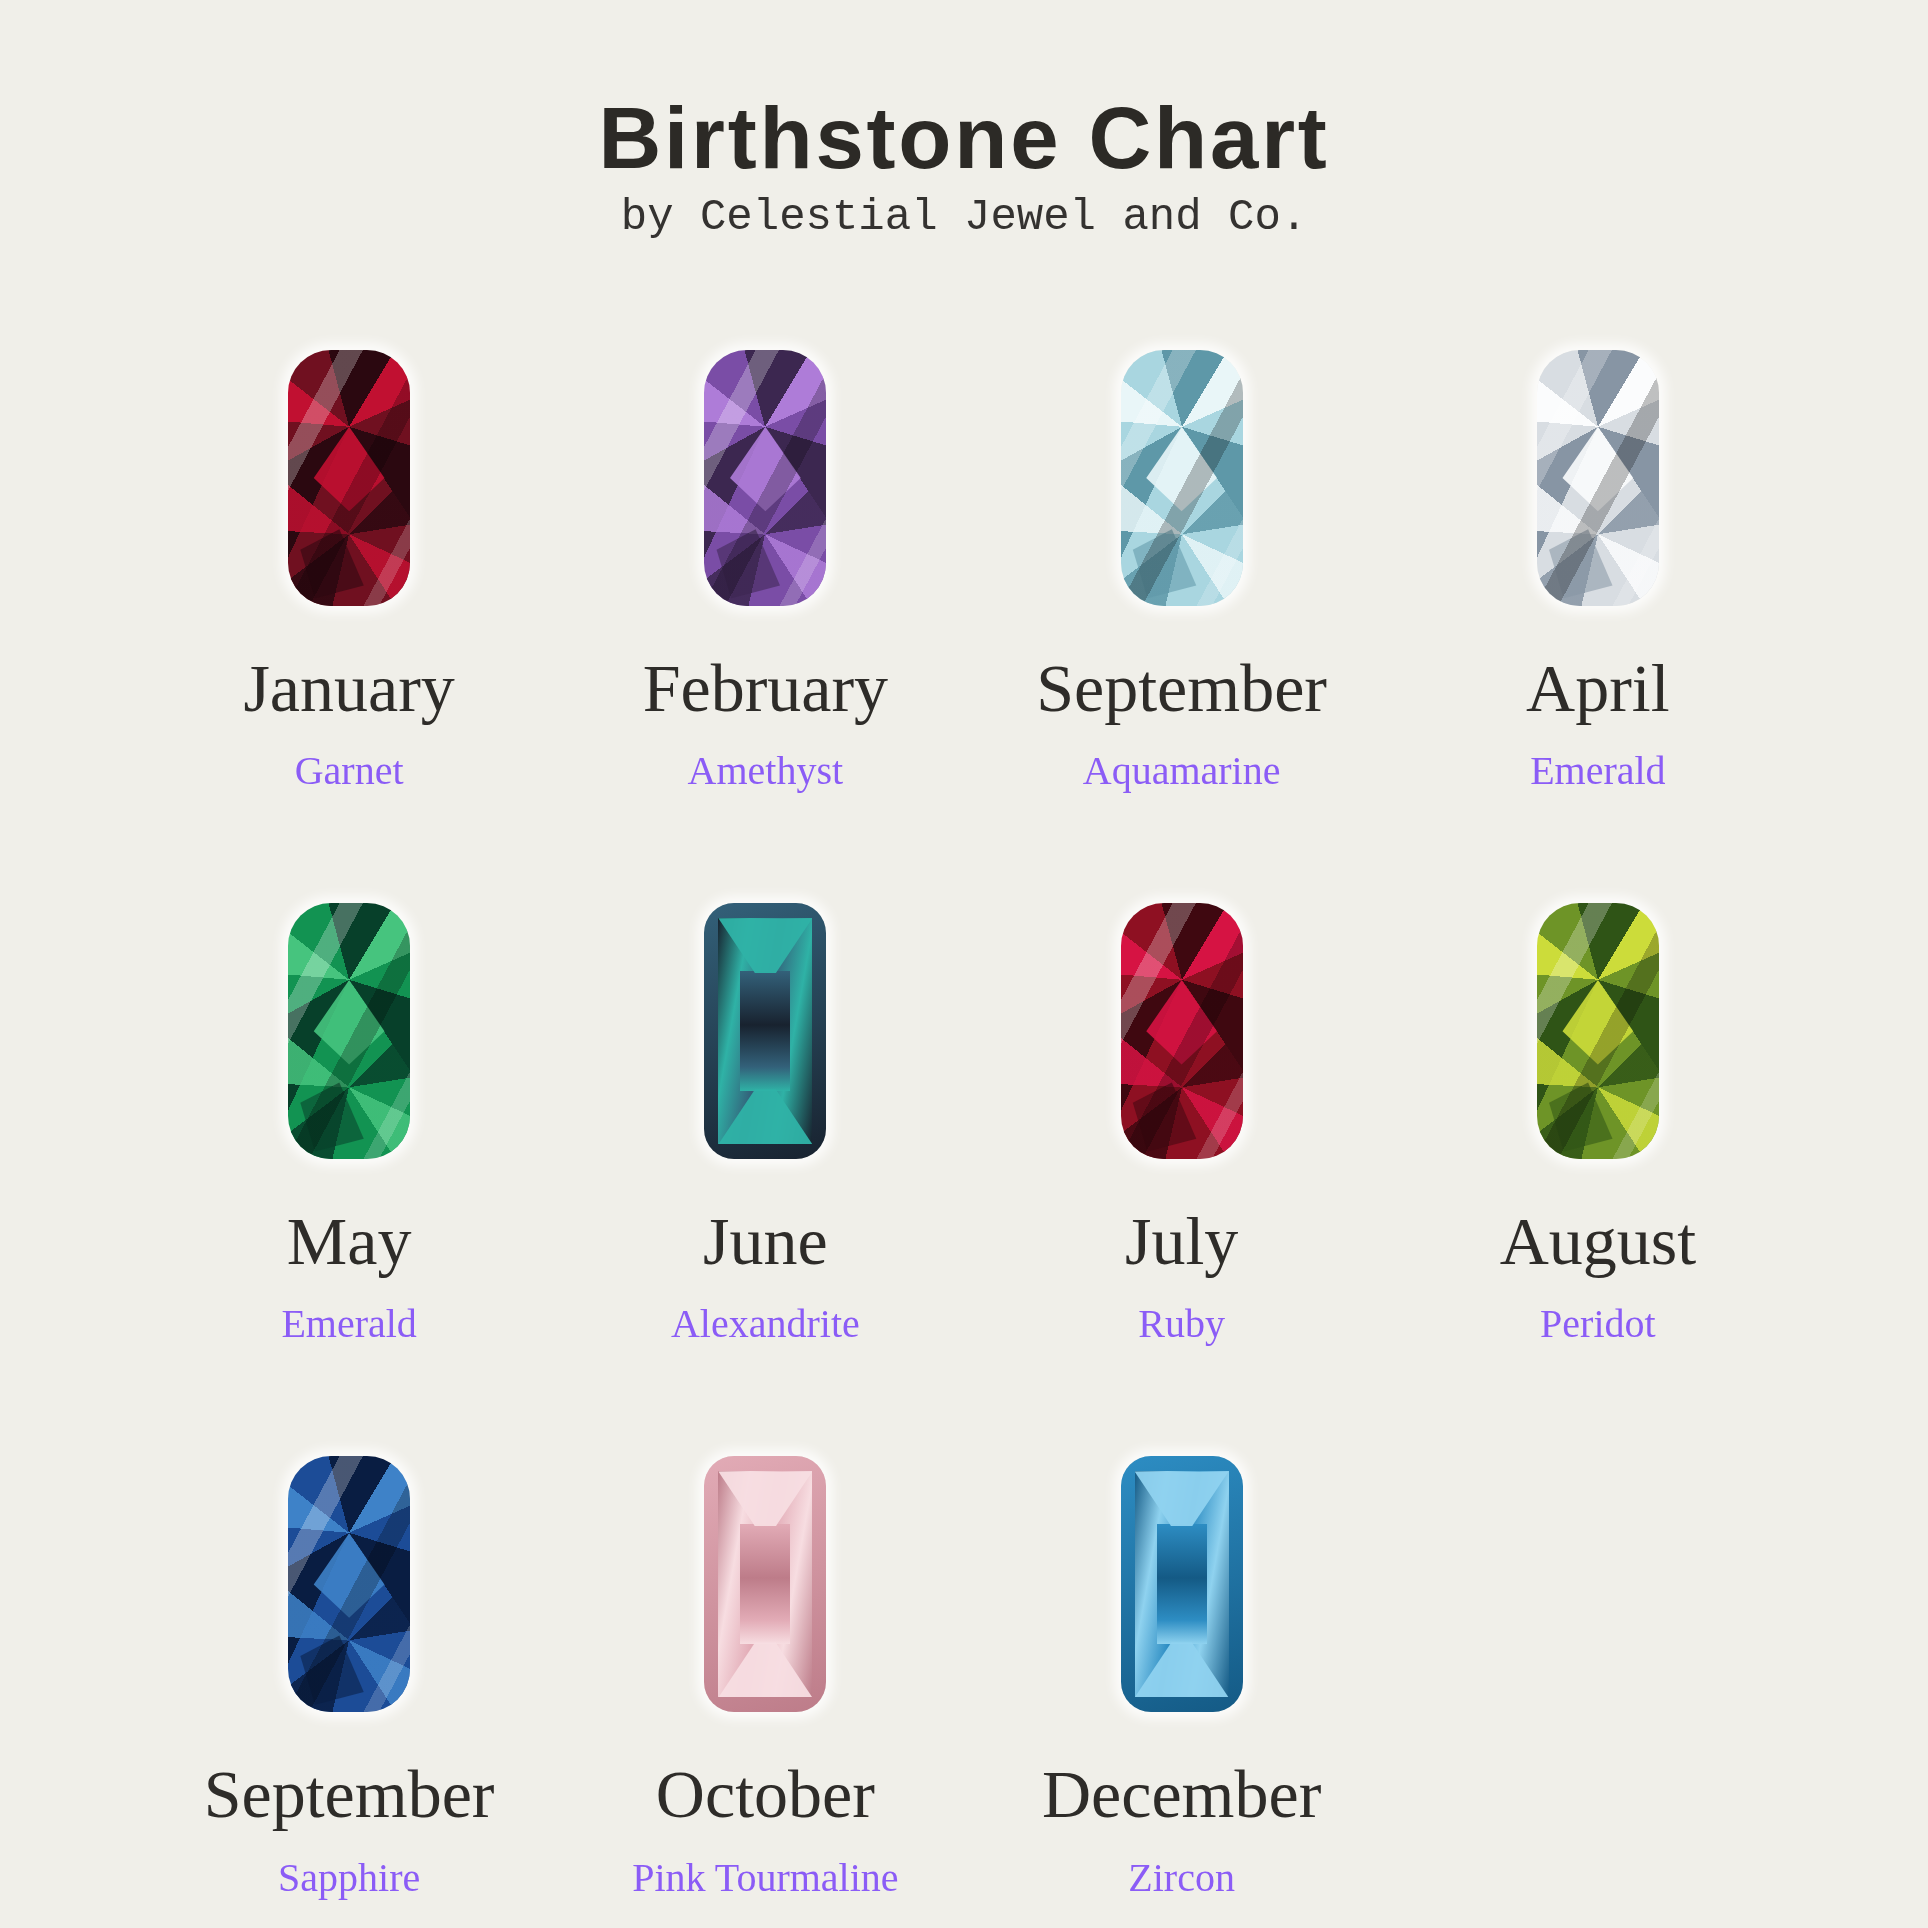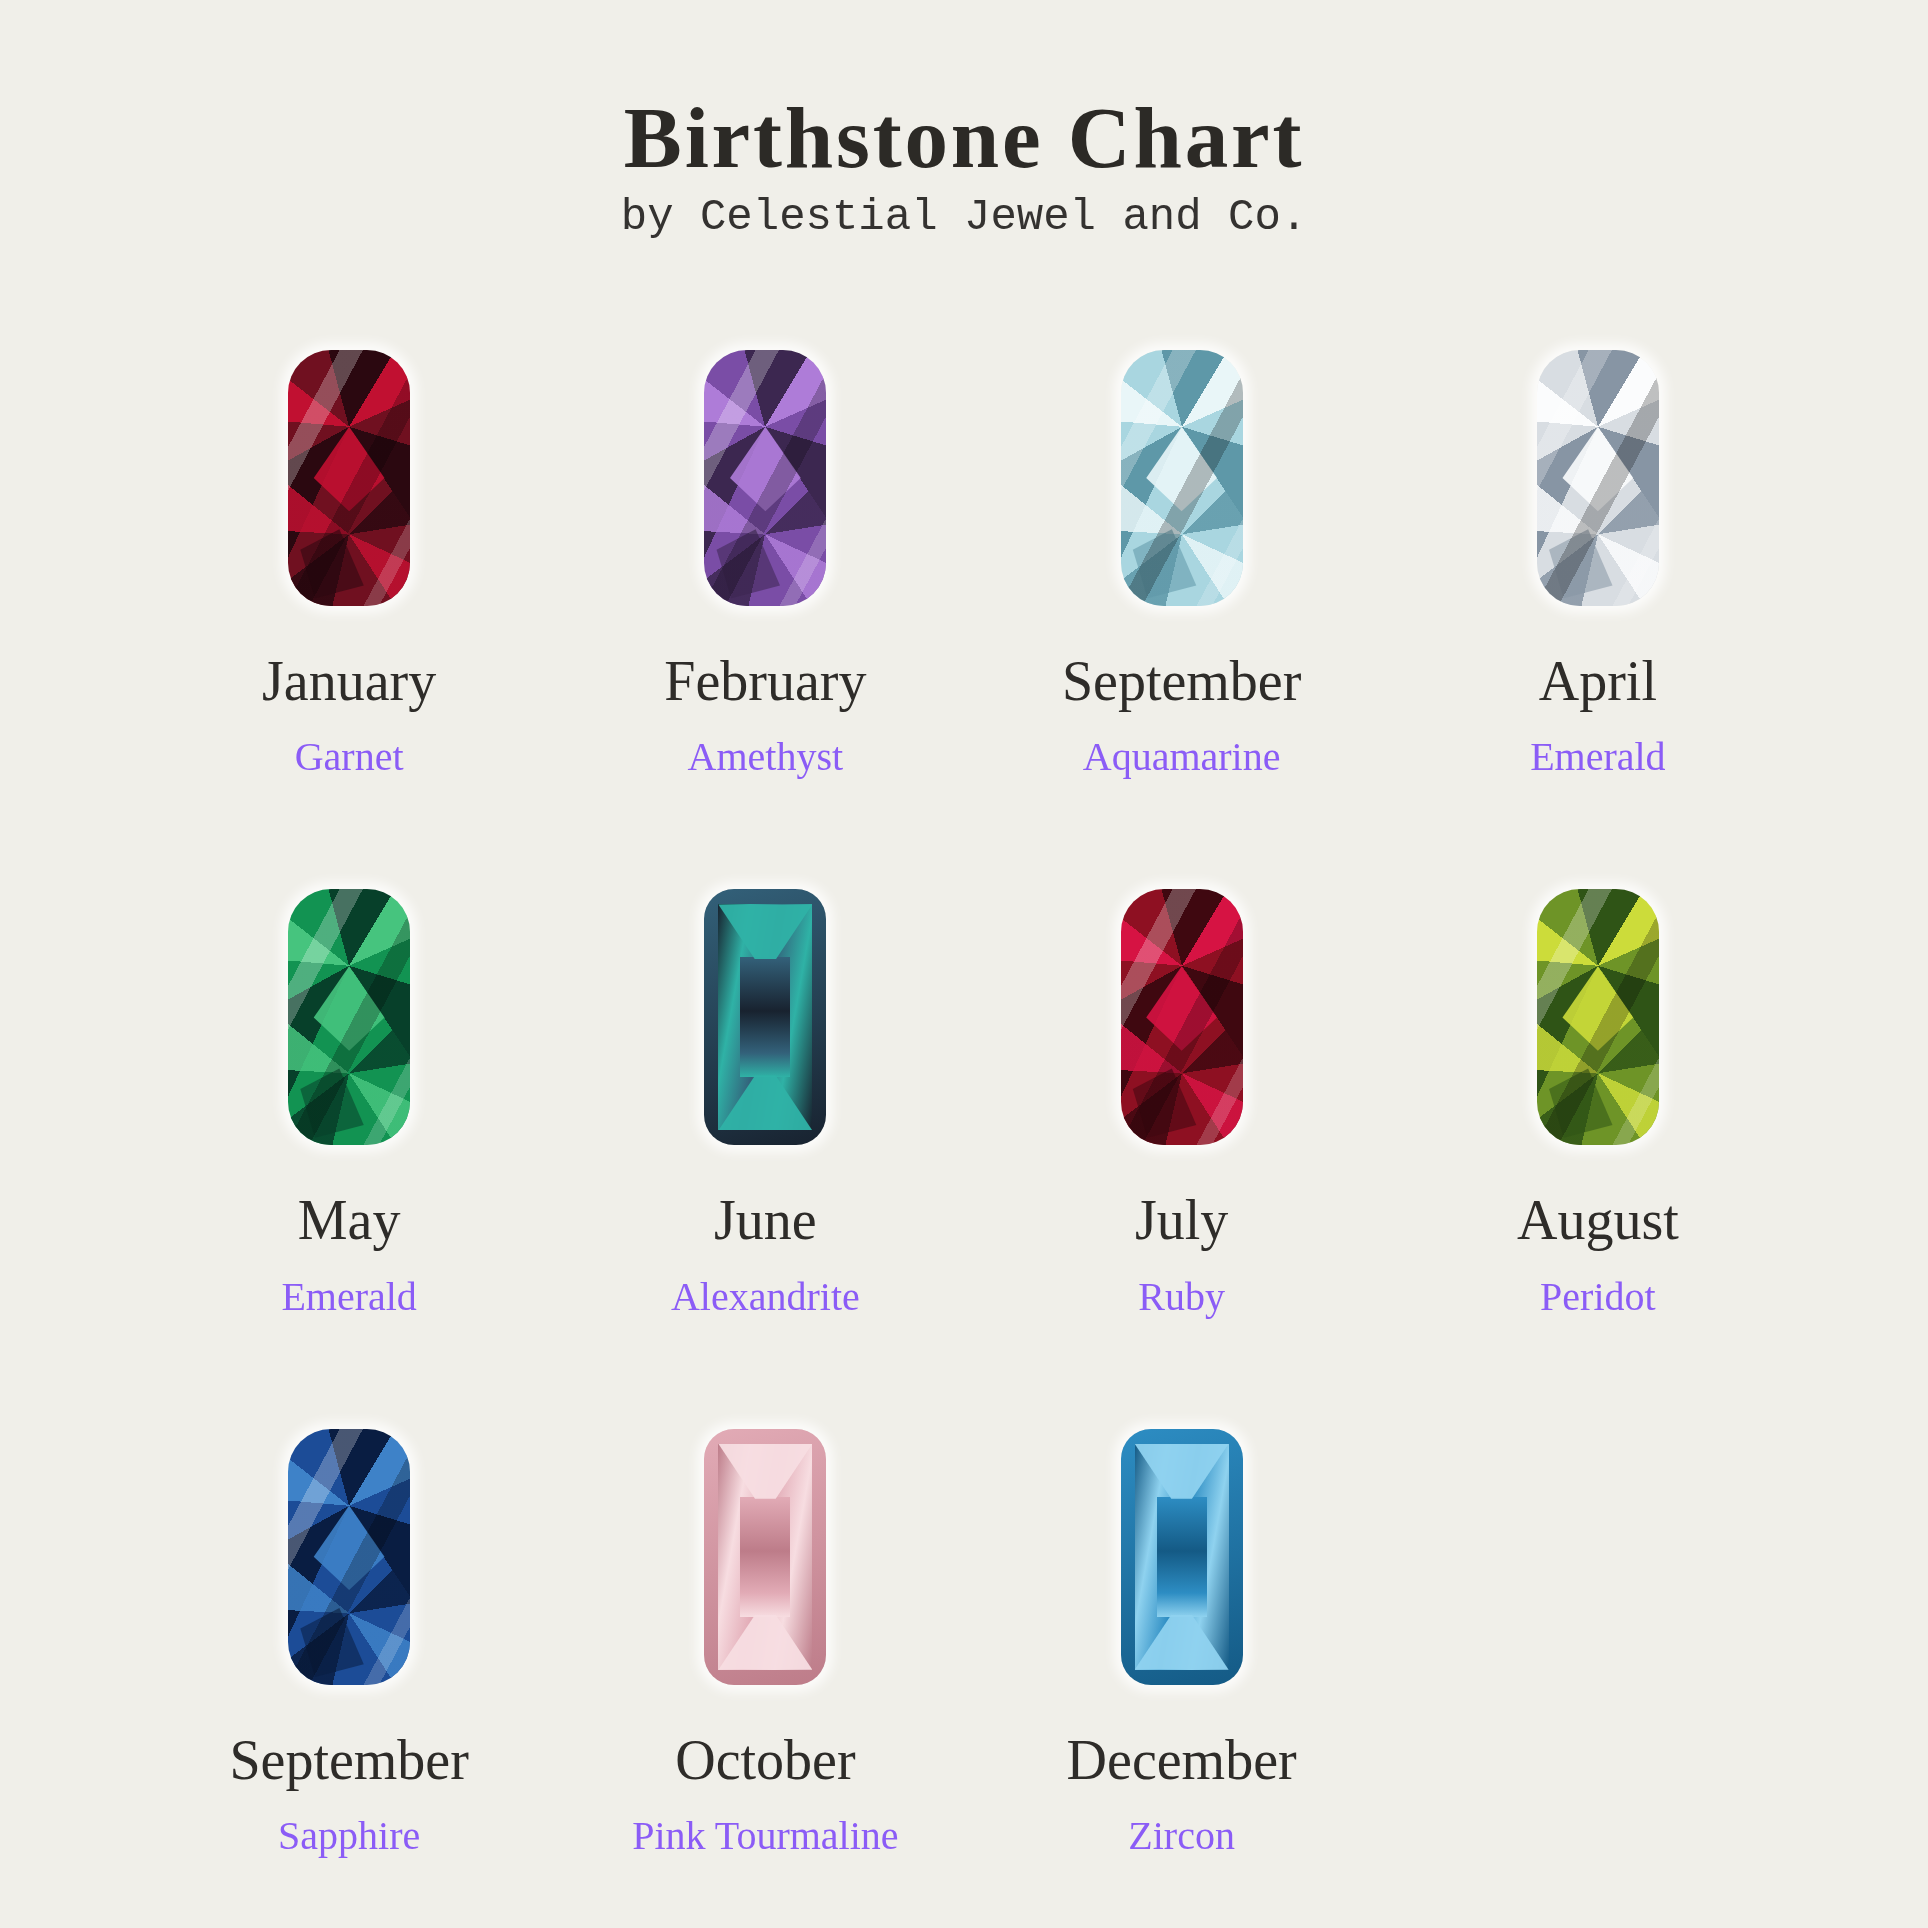--- a/index.html
+++ b/index.html
@@ -7,21 +7,21 @@
     width:1928px;height:1928px;
     background:#f0efe9;
     font-family:"Liberation Serif",serif;
     color:#2e2c29;
     overflow:hidden;
     position:relative;
   }
   
   .header{ text-align:center; padding-top:90px; }
   .title{
-    font-family:Liberation Serif, serif;
+    font-family:Liberation Sans, sans-serif;
     font-weight:700;
     font-size:87px;
     letter-spacing:2.8px;
     color:#2c2a26;
     line-height:1.1;
   }
   .subtitle{
     font-family:Liberation Mono, monospace;
     font-size:44px;
     color:#343230;
@@ -36,21 +36,21 @@
     grid-template-columns:repeat(4,1fr);
     row-gap:109px;
   }
   .cell{
     margin:0;
     display:flex;
     flex-direction:column;
     align-items:center;
   }
   .month{
-    font-size:56px;
+    font-size:68px;
     color:#2e2c29;
     margin-top:43px;
     line-height:1.15;
   }
   .stone{
     font-size:40px;
     color:#8b5cf6;
     margin-top:21px;
     line-height:1.15;
   }

